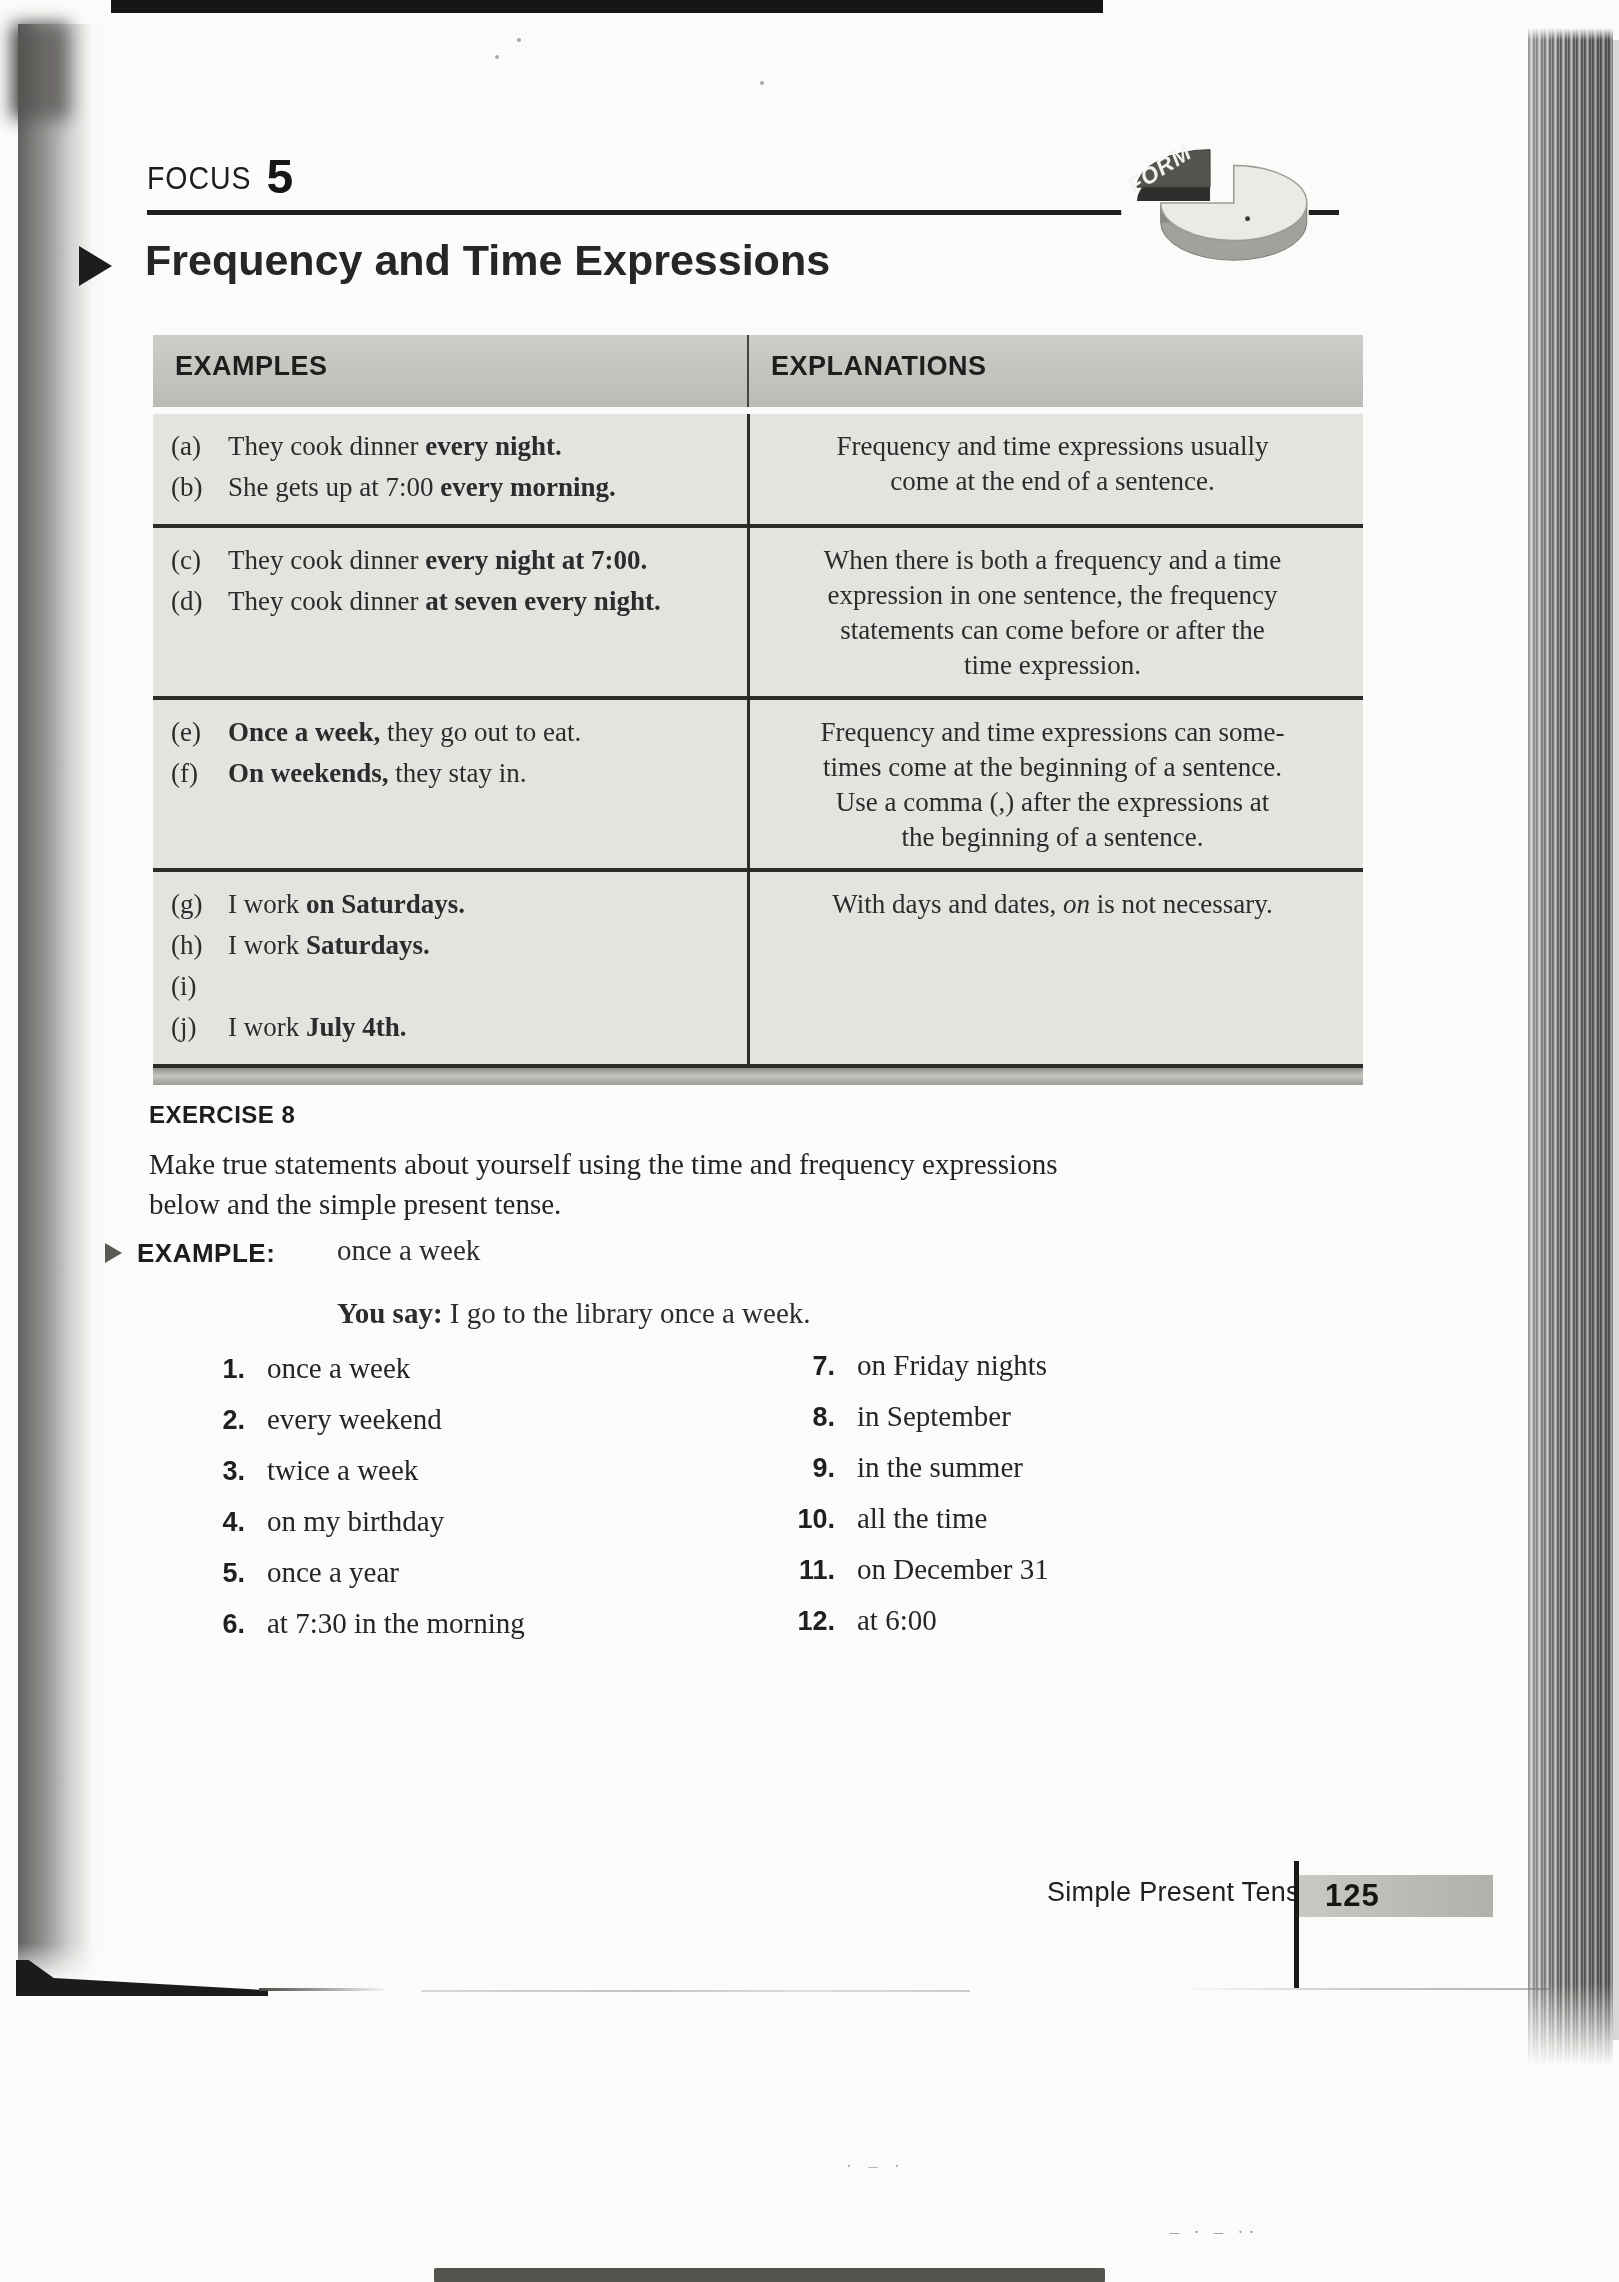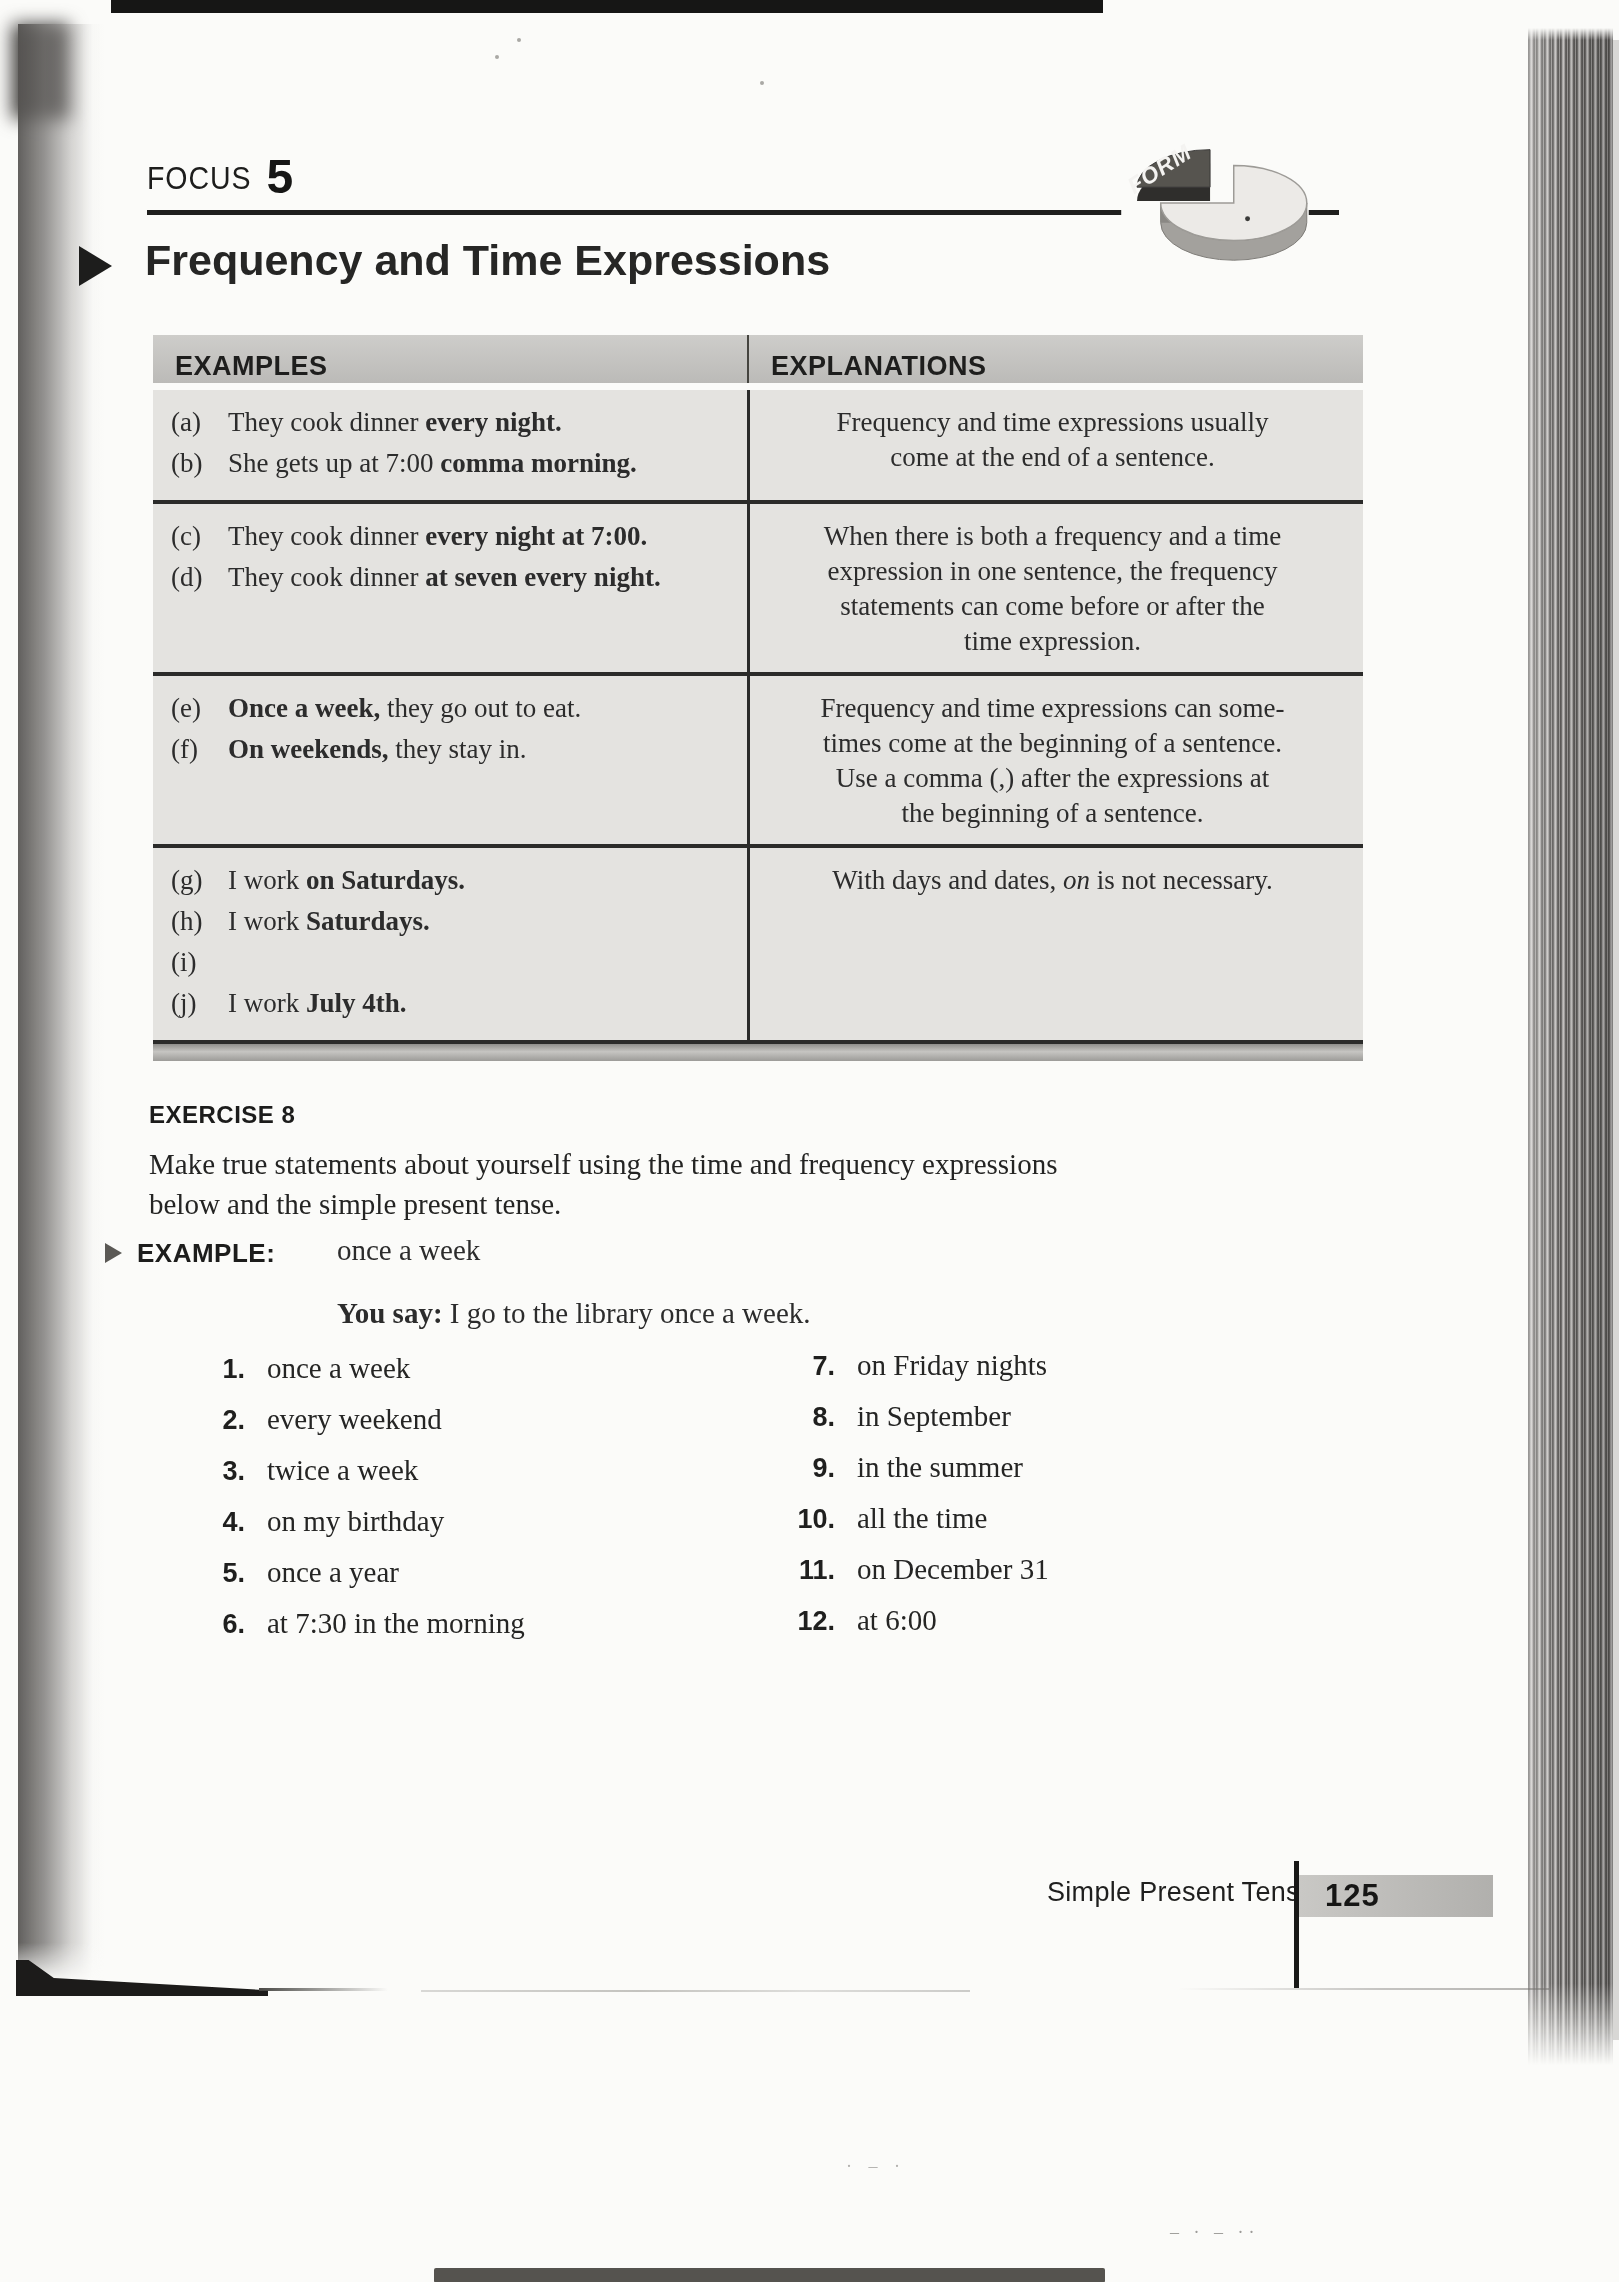--- a/index.html
+++ b/index.html
@@ -42,21 +42,21 @@
     color:#161615;margin-left:6px;vertical-align:-4px;display:inline-block;}
   .focus-rule{position:absolute;left:147px;top:210px;width:1192px;height:5px;background:#1f1f1e;}
   .pie{position:absolute;left:1107px;top:124px;width:213px;height:153px;}
   .title-arrow{position:absolute;left:79px;top:246px;width:0;height:0;
     border-left:33px solid #1d1d1c;border-top:20px solid transparent;border-bottom:20px solid transparent;}
   .title{position:absolute;left:145px;top:236px;font-family:"Liberation Sans",sans-serif;
     font-weight:bold;font-size:43px;color:#262625;letter-spacing:0;}
 
   
   .gtable{position:absolute;left:153px;top:335px;width:1210px;}
-  .thead{display:flex;background:#c7c6c3;height:48px;margin-bottom:7px;
+  .thead{display:flex;background:#c7c6c3;height:72px;margin-bottom:7px;
     background-image:linear-gradient(180deg,rgba(255,255,255,.12),rgba(0,0,0,.06));background-color:#c7c6c3;}
   .th{font-family:"Liberation Sans",sans-serif;font-weight:bold;font-size:27px;letter-spacing:0.5px;
     color:#1e1e1d;padding:16px 0 0 22px;box-sizing:border-box;}
   .th1{width:594px;}
   .th2{flex:1;border-left:2px solid #45443f;}
   .trow{display:flex;background:#e4e3e0;border-bottom:4px solid #2b2b2a;}
   .ex-cell{width:594px;padding:15px 26px 13px 18px;box-sizing:border-box;}
   .exp-cell{flex:1;border-left:3px solid #2b2b2a;padding:15px 28px 13px 20px;box-sizing:border-box;
     font-size:27px;line-height:35px;text-align:center;}
   .ex-item{display:flex;margin-bottom:7px;font-size:27px;line-height:34px;}
@@ -141,21 +141,21 @@
     </div>
     <div id="table-body">
         <div class="trow">
           <div class="ex-cell">
             <div class="ex-item">
               <span class="ex-label">(a)</span>
               <span class="ex-text"><span>They cook dinner </span><span class="b ">every night.</span></span>
             </div>
             <div class="ex-item">
               <span class="ex-label">(b)</span>
-              <span class="ex-text"><span>She gets up at 7:00 </span><span class="b ">comma morning.</span></span>
+              <span class="ex-text"><span>She gets up at 7:00 </span><span class="b ">every morning.</span></span>
             </div>
           </div>
           <div class="exp-cell">
             <div class="exp-line"><span>Frequency and time expressions usually</span></div>
             <div class="exp-line"><span>come at the end of a sentence.</span></div>
           </div>
         </div>
         <div class="trow">
           <div class="ex-cell">
             <div class="ex-item">

